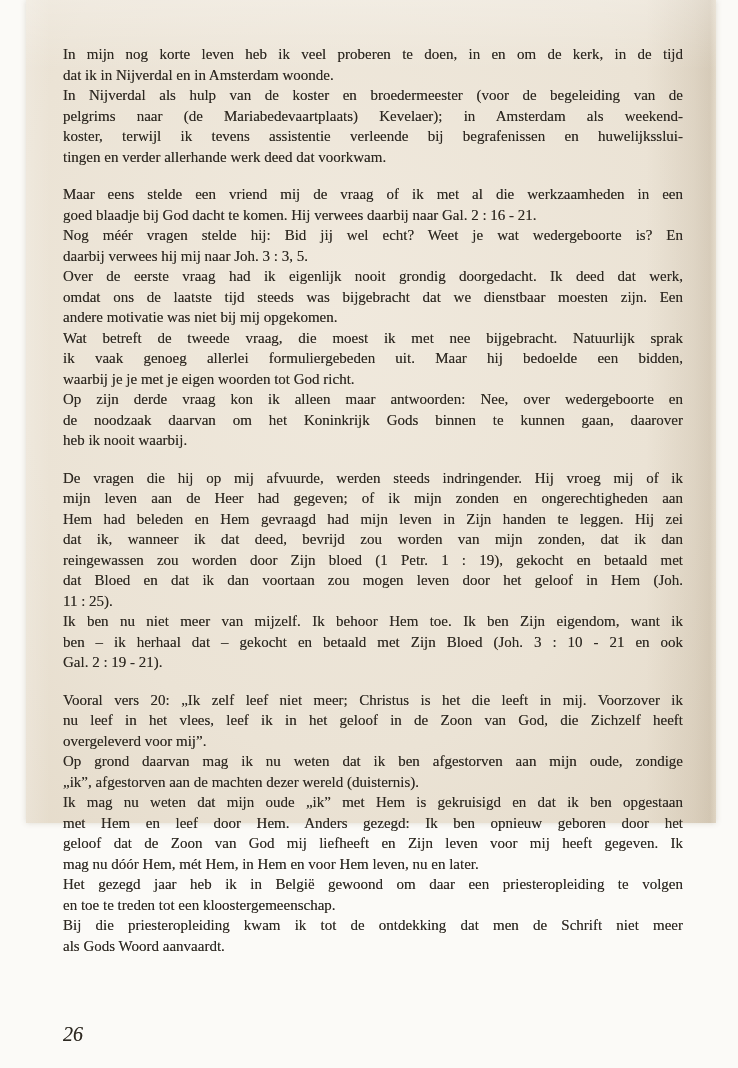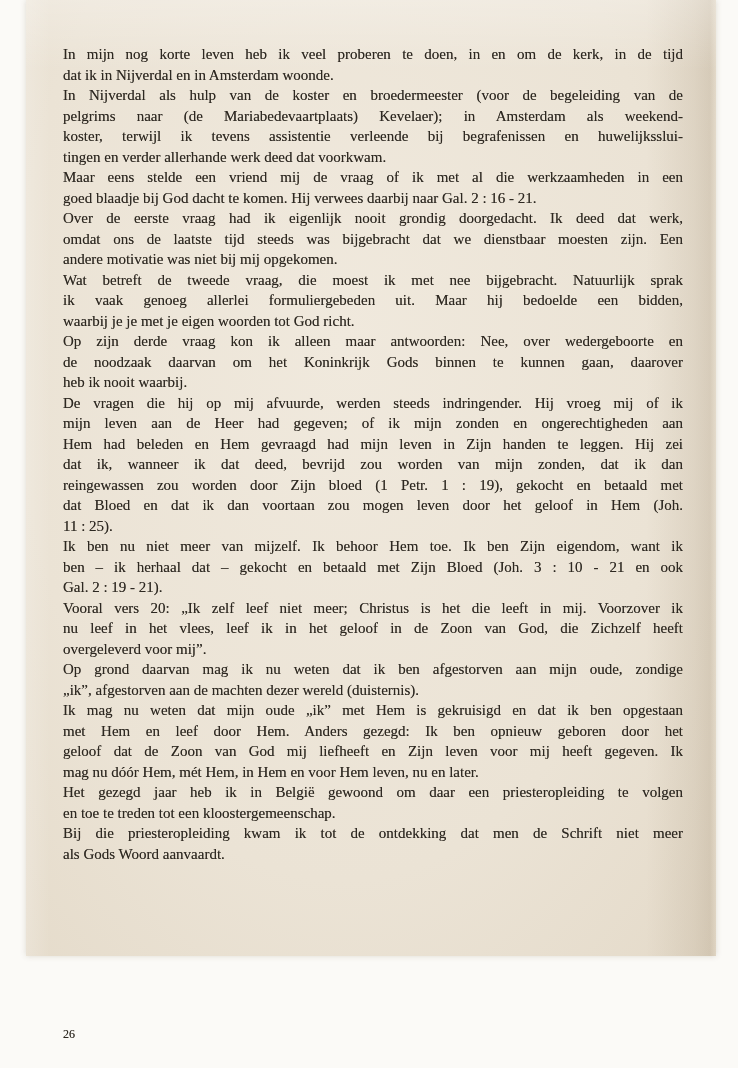--- a/index.html
+++ b/index.html
@@ -9,44 +9,45 @@
     --text-color:#2d2821;
   }
   html,body{margin:0;padding:0}
   body{
     width:738px;height:1068px;overflow:hidden;
     background:var(--outer-background);
     font-family:"Liberation Serif","DejaVu Serif",serif;
   }
   .scan{position:relative;width:738px;height:1068px}
   .page{
-    position:absolute;left:26px;top:0;width:690px;height:956px;
+    position:absolute;left:26px;top:0;width:690px;height:823px;
     background:
       linear-gradient(to bottom, rgba(255,255,255,0.28) 0px, rgba(255,255,255,0) 70px),
       linear-gradient(to bottom, rgba(0,0,0,0) 1042px, rgba(124,99,64,0.10) 1052px, rgba(124,99,64,0.30) 1068px),
       linear-gradient(to right, rgba(255,255,255,0.20) 0px, rgba(255,255,255,0) 24px, rgba(0,0,0,0) 620px, rgba(118,94,60,0.10) 668px, rgba(118,94,60,0.16) 684px, rgba(150,128,95,0.06) 690px),
       radial-gradient(ellipse at 46% 36%, #f0e9dd 0%, var(--page-background) 62%, #e4dac9 100%);
     box-shadow:0 0 6px rgba(90,75,50,0.18);
   }
   .text-column{
     position:absolute;left:37px;top:44px;width:620px;
     color:var(--text-color);
     font-size:15px;
     text-shadow:0 0 0.6px rgba(45,40,33,0.55);
   }
-  .block + .block{}
+  .block + .block{margin-top:17px}
   .line{
     line-height:20.5px;height:20.5px;
     white-space:normal;
   }
   .line.j{text-align:justify;text-align-last:justify}
   .page-number{
     position:absolute;left:37px;top:1024px;
-    color:var(--text-color);font-size:12px;line-height:20px;
+    color:var(--text-color);font-size:20px;line-height:20px;
     text-shadow:0 0 0.6px rgba(45,40,33,0.55);
+    font-style:italic;
   }
 </style>
 </head>
 <body>
 
 <div class="scan">
   <div class="page">
     <div class="text-column">
         <div class="block">
           <div class="paragraph">
@@ -57,20 +58,24 @@
             <div class="line j">In Nijverdal als hulp van de koster en broedermeester (voor de begeleiding van de</div>
             <div class="line j">pelgrims naar (de Mariabedevaartplaats) Kevelaer); in Amsterdam als weekend-</div>
             <div class="line j">koster, terwijl ik tevens assistentie verleende bij begrafenissen en huwelijksslui-</div>
             <div class="line">tingen en verder allerhande werk deed dat voorkwam.</div>
           </div>
         </div>
         <div class="block">
           <div class="paragraph">
             <div class="line j">Maar eens stelde een vriend mij de vraag of ik met al die werkzaamheden in een</div>
             <div class="line">goed blaadje bij God dacht te komen. Hij verwees daarbij naar Gal. 2 : 16 - 21.</div>
+          </div>
+          <div class="paragraph">
+            <div class="line j">Nog méér vragen stelde hij: Bid jij wel echt? Weet je wat wedergeboorte is? En</div>
+            <div class="line">daarbij verwees hij mij naar Joh. 3 : 3, 5.</div>
           </div>
           <div class="paragraph">
             <div class="line j">Over de eerste vraag had ik eigenlijk nooit grondig doorgedacht. Ik deed dat werk,</div>
             <div class="line j">omdat ons de laatste tijd steeds was bijgebracht dat we dienstbaar moesten zijn. Een</div>
             <div class="line">andere motivatie was niet bij mij opgekomen.</div>
           </div>
           <div class="paragraph">
             <div class="line j">Wat betreft de tweede vraag, die moest ik met nee bijgebracht. Natuurlijk sprak</div>
             <div class="line j">ik vaak genoeg allerlei formuliergebeden uit. Maar hij bedoelde een bidden,</div>
             <div class="line">waarbij je je met je eigen woorden tot God richt.</div>

